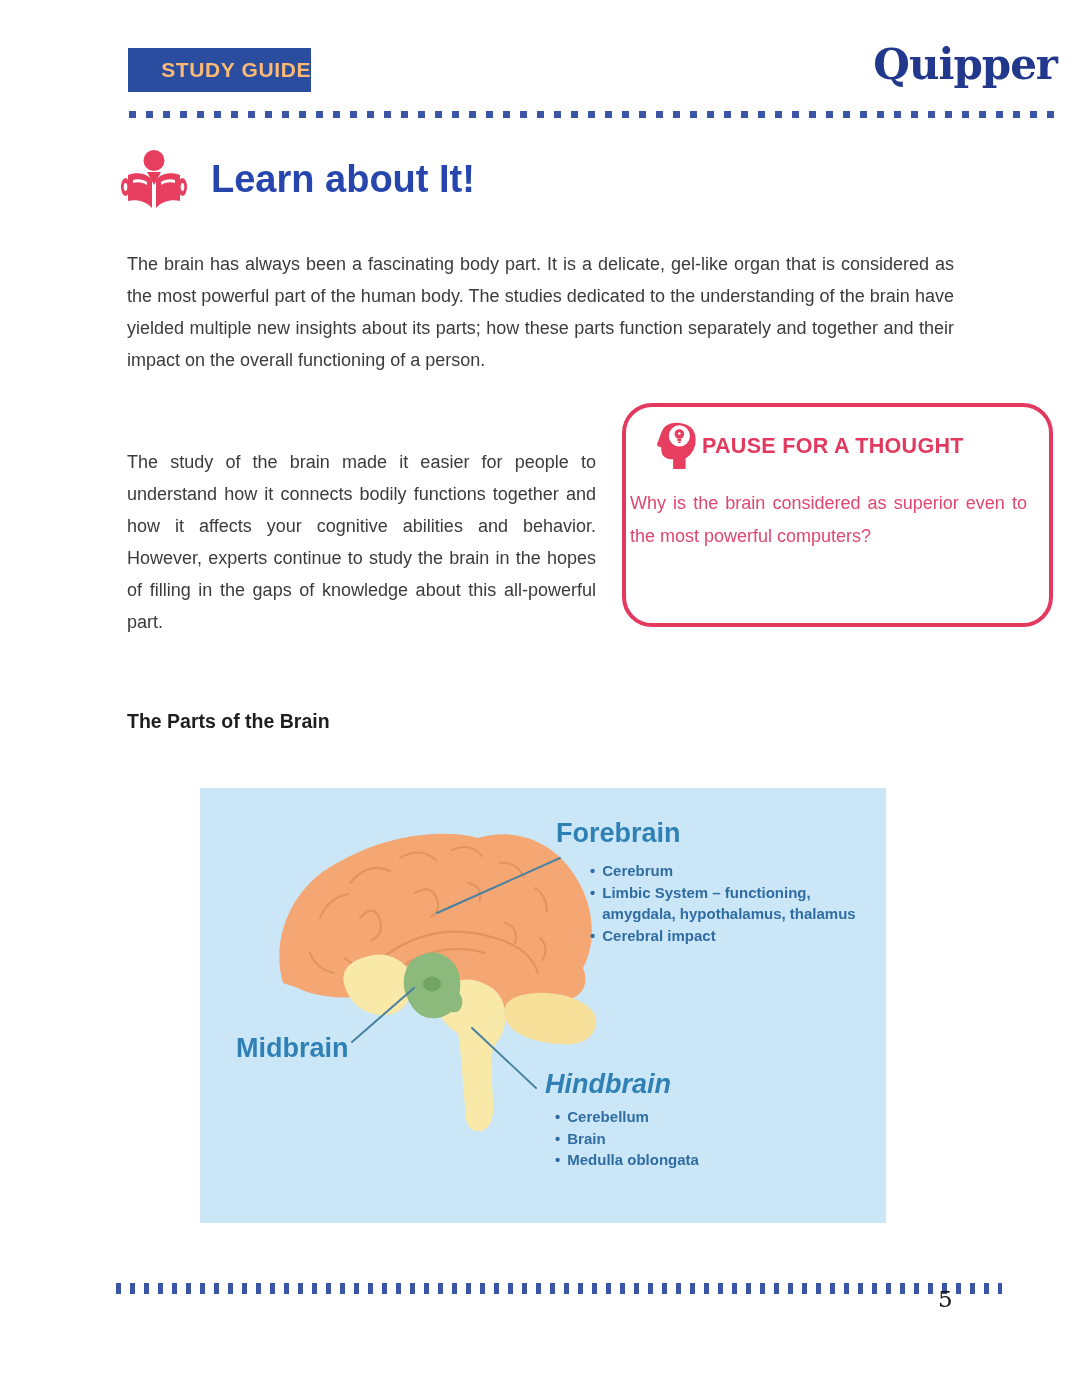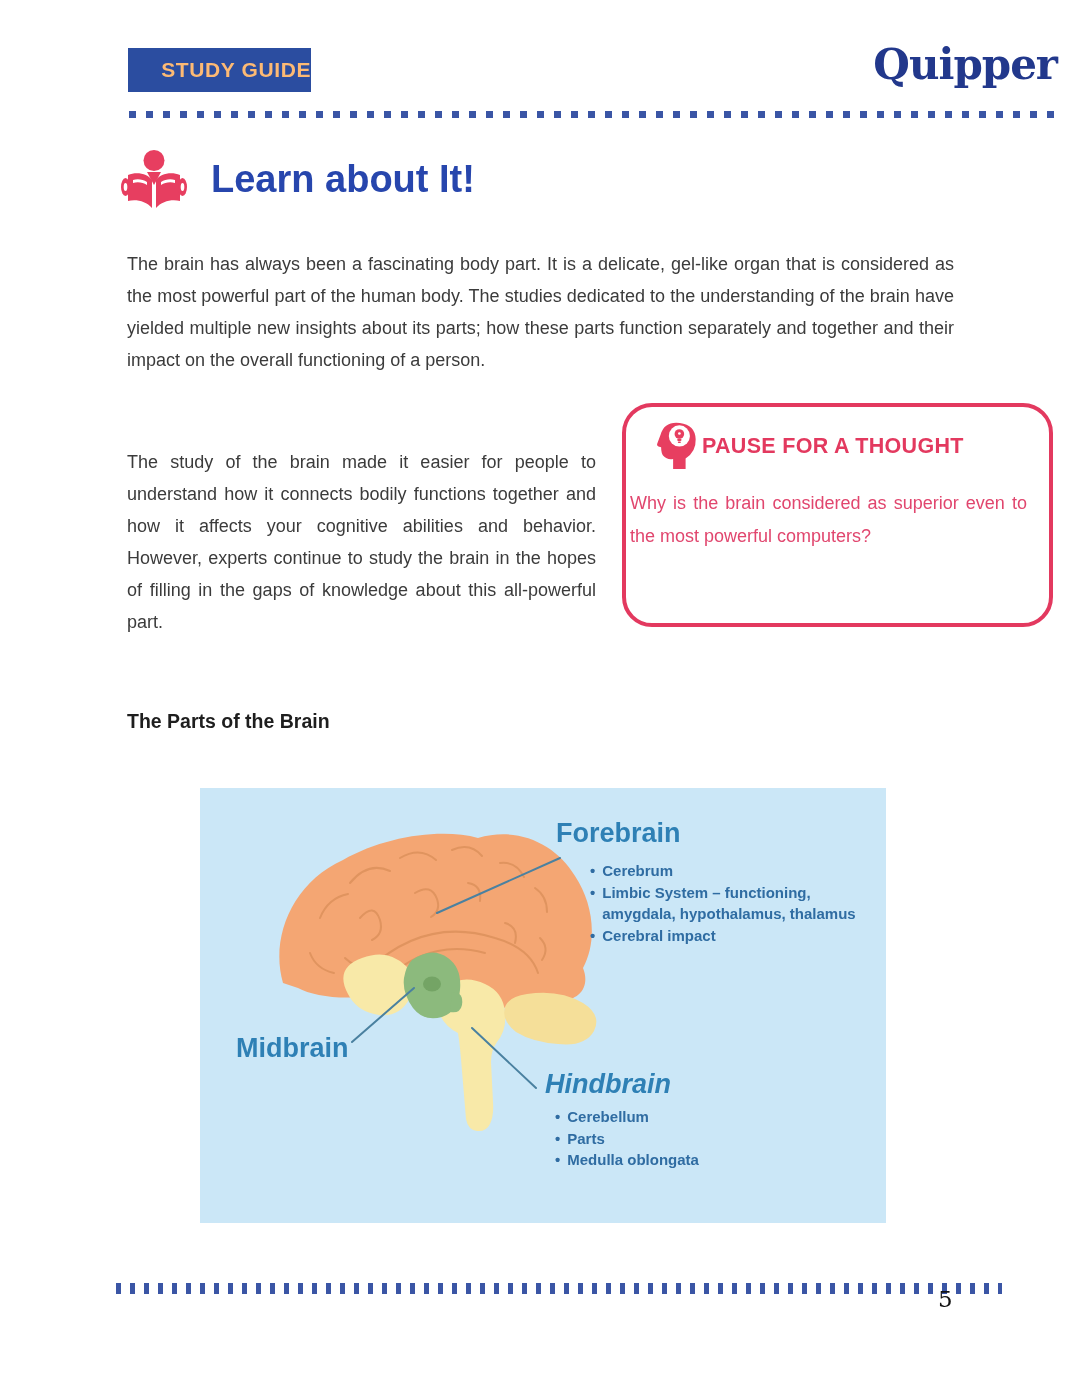--- a/index.html
+++ b/index.html
@@ -185,21 +185,21 @@
     <div class="d-head d-midbrain">Midbrain</div>
 
     <div class="d-head d-hindbrain">Hindbrain</div>
     <ul class="d-list d-list-hindbrain">
       <li>
           <span class="blt">•</span>
           <span>Cerebellum</span>
         </li>
       <li>
           <span class="blt">•</span>
-          <span>Parts</span>
+          <span>Brain</span>
         </li>
       <li>
           <span class="blt">•</span>
           <span>Medulla oblongata</span>
         </li>
     </ul>
   </div>
 
   <div class="dotline-bottom"></div>
   <div class="pagenum">5</div>

